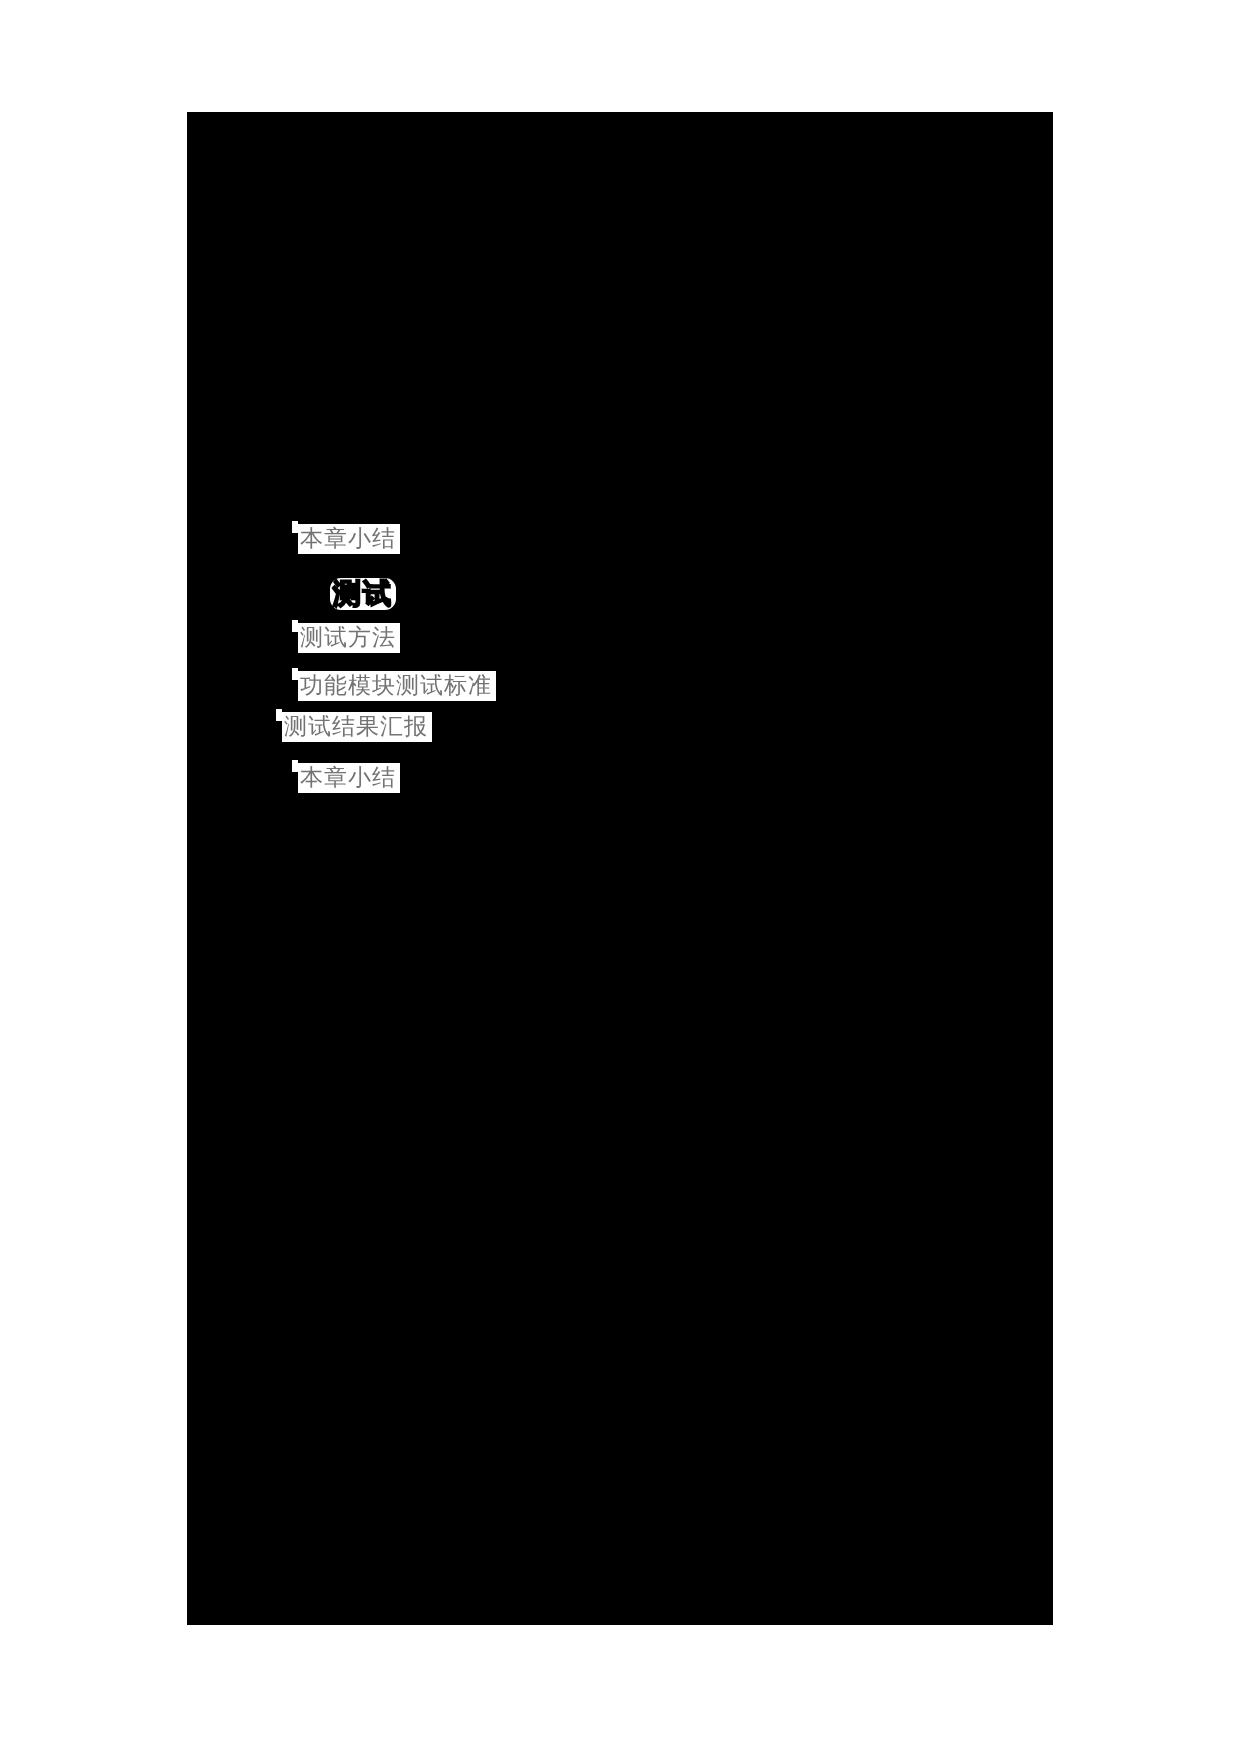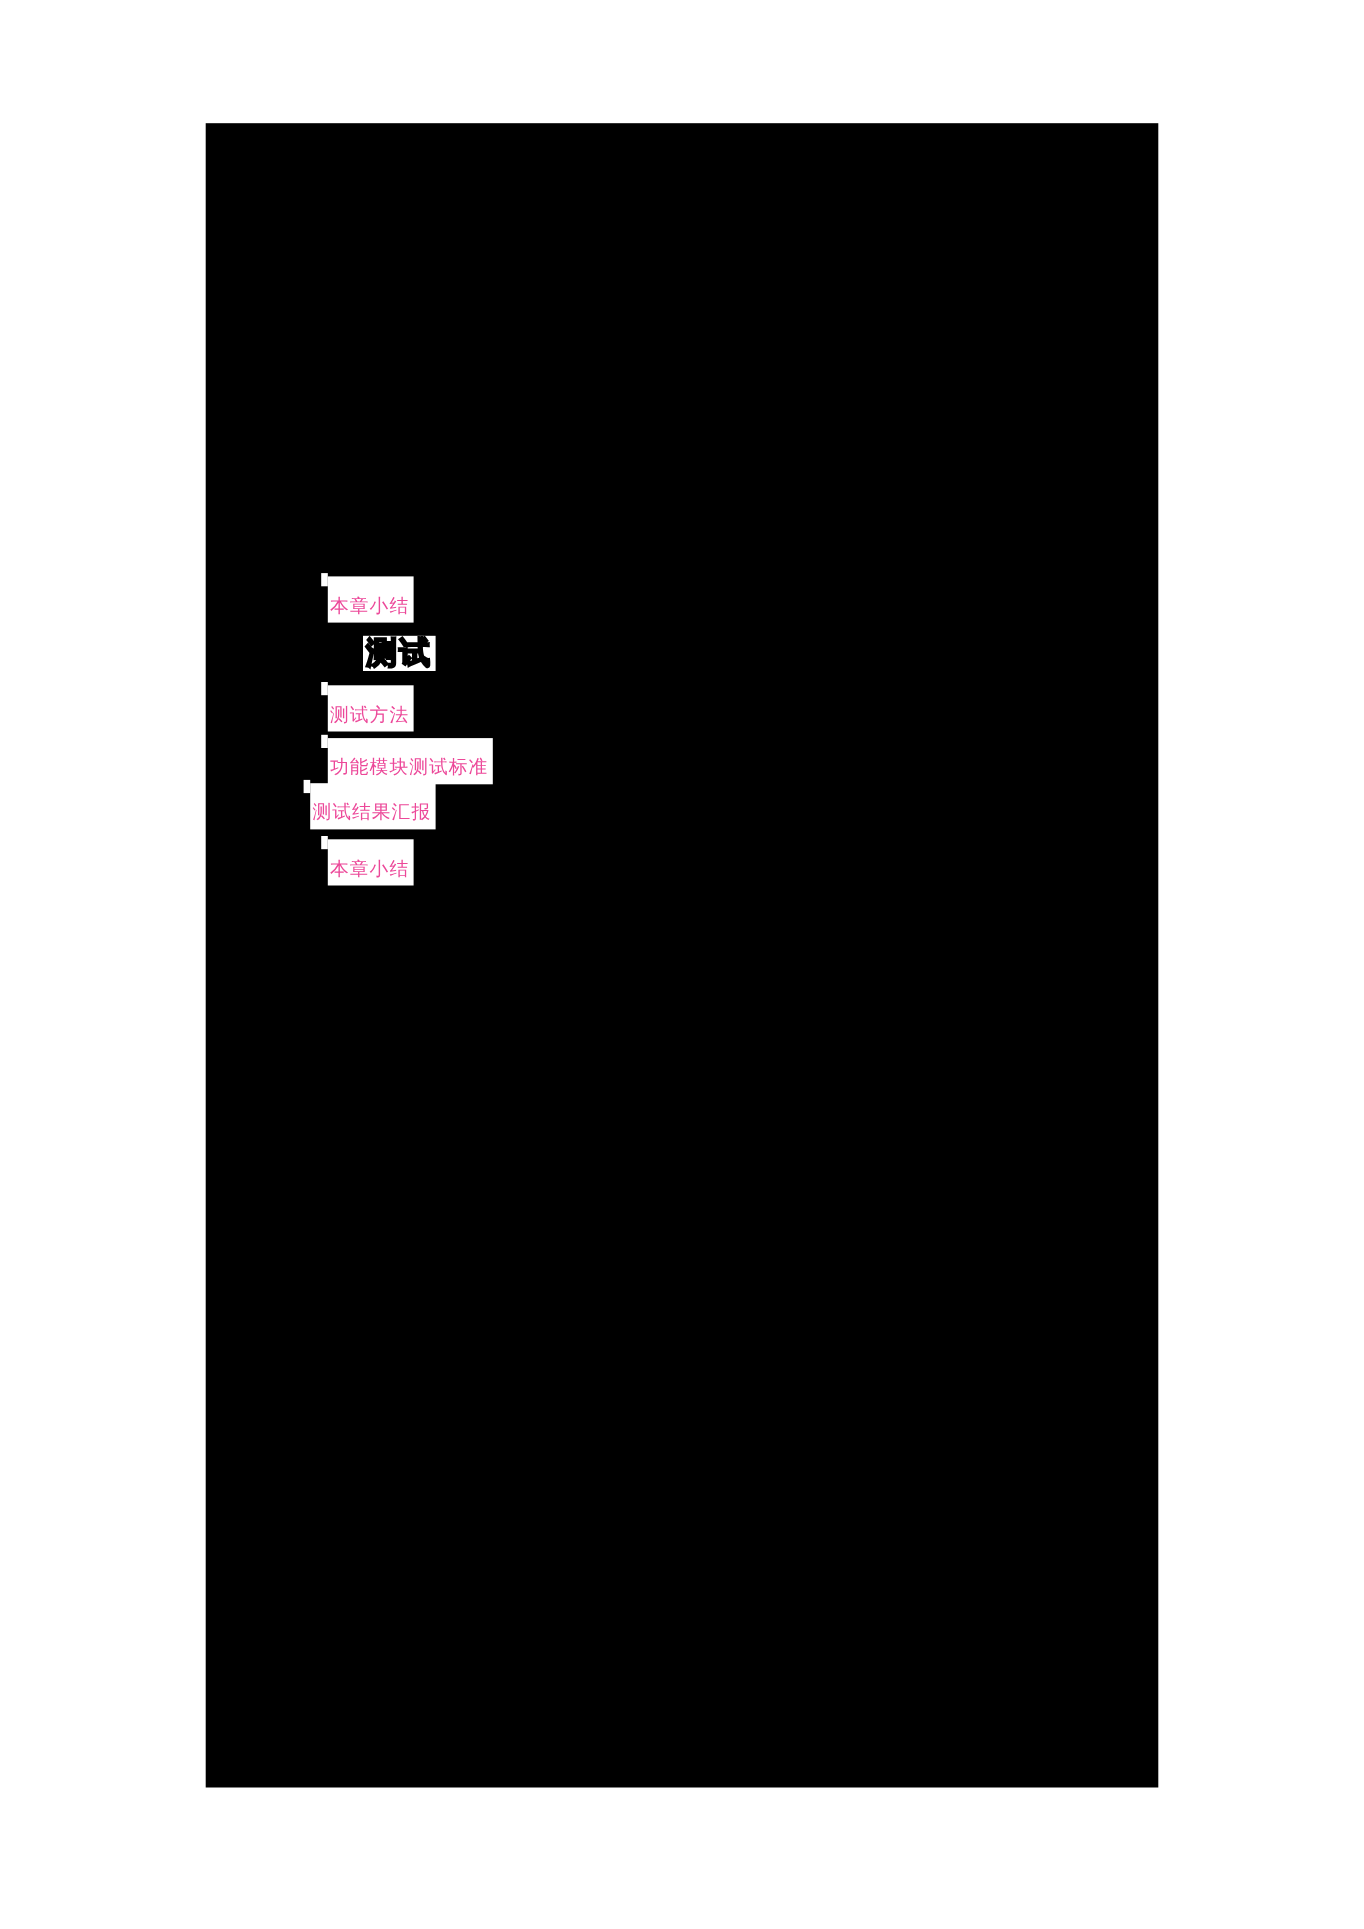--- a/index.html
+++ b/index.html
@@ -29,39 +29,40 @@
     align-items: flex-start;
   }
   .notch {
     flex: 0 0 auto;
     width: 6px;
     height: 12px;
     background: #ffffff;
   }
   .hl-box {
     background: #ffffff;
-    color: #ec4899;
-    font-size: 17px;
+    color: #737373;
+    font-size: 23px;
     line-height: 29px;
     letter-spacing: 1px;
-    padding: 12px 4px 1px 2px;
+    padding: 0 4px 1px 2px;
     margin-top: 3px;
     white-space: nowrap;
   }
   
   .hl-box.heading {
     margin-top: 0;
     font-size: 28px;
     line-height: 31px;
     font-weight: 700;
     letter-spacing: 2px;
     color: #ffffff;
     -webkit-text-stroke: 2px #000000;
     text-shadow: 0 0 1px #000000;
     padding: 0 3px 1px 3px;
+    border-radius: 11px;
   }
   .row-1 { left: 292px; top: 521px; }
   .row-2 { left: 330px; top: 578px; }
   .row-3 { left: 292px; top: 620px; text-align: right; }
   .row-4 { left: 292px; top: 668px; justify-content: flex-end; }
   .row-5 { left: 276px; top: 709px; }
   .row-6 { left: 292px; top: 760px; }
 </style>
 </head>
 <body>

